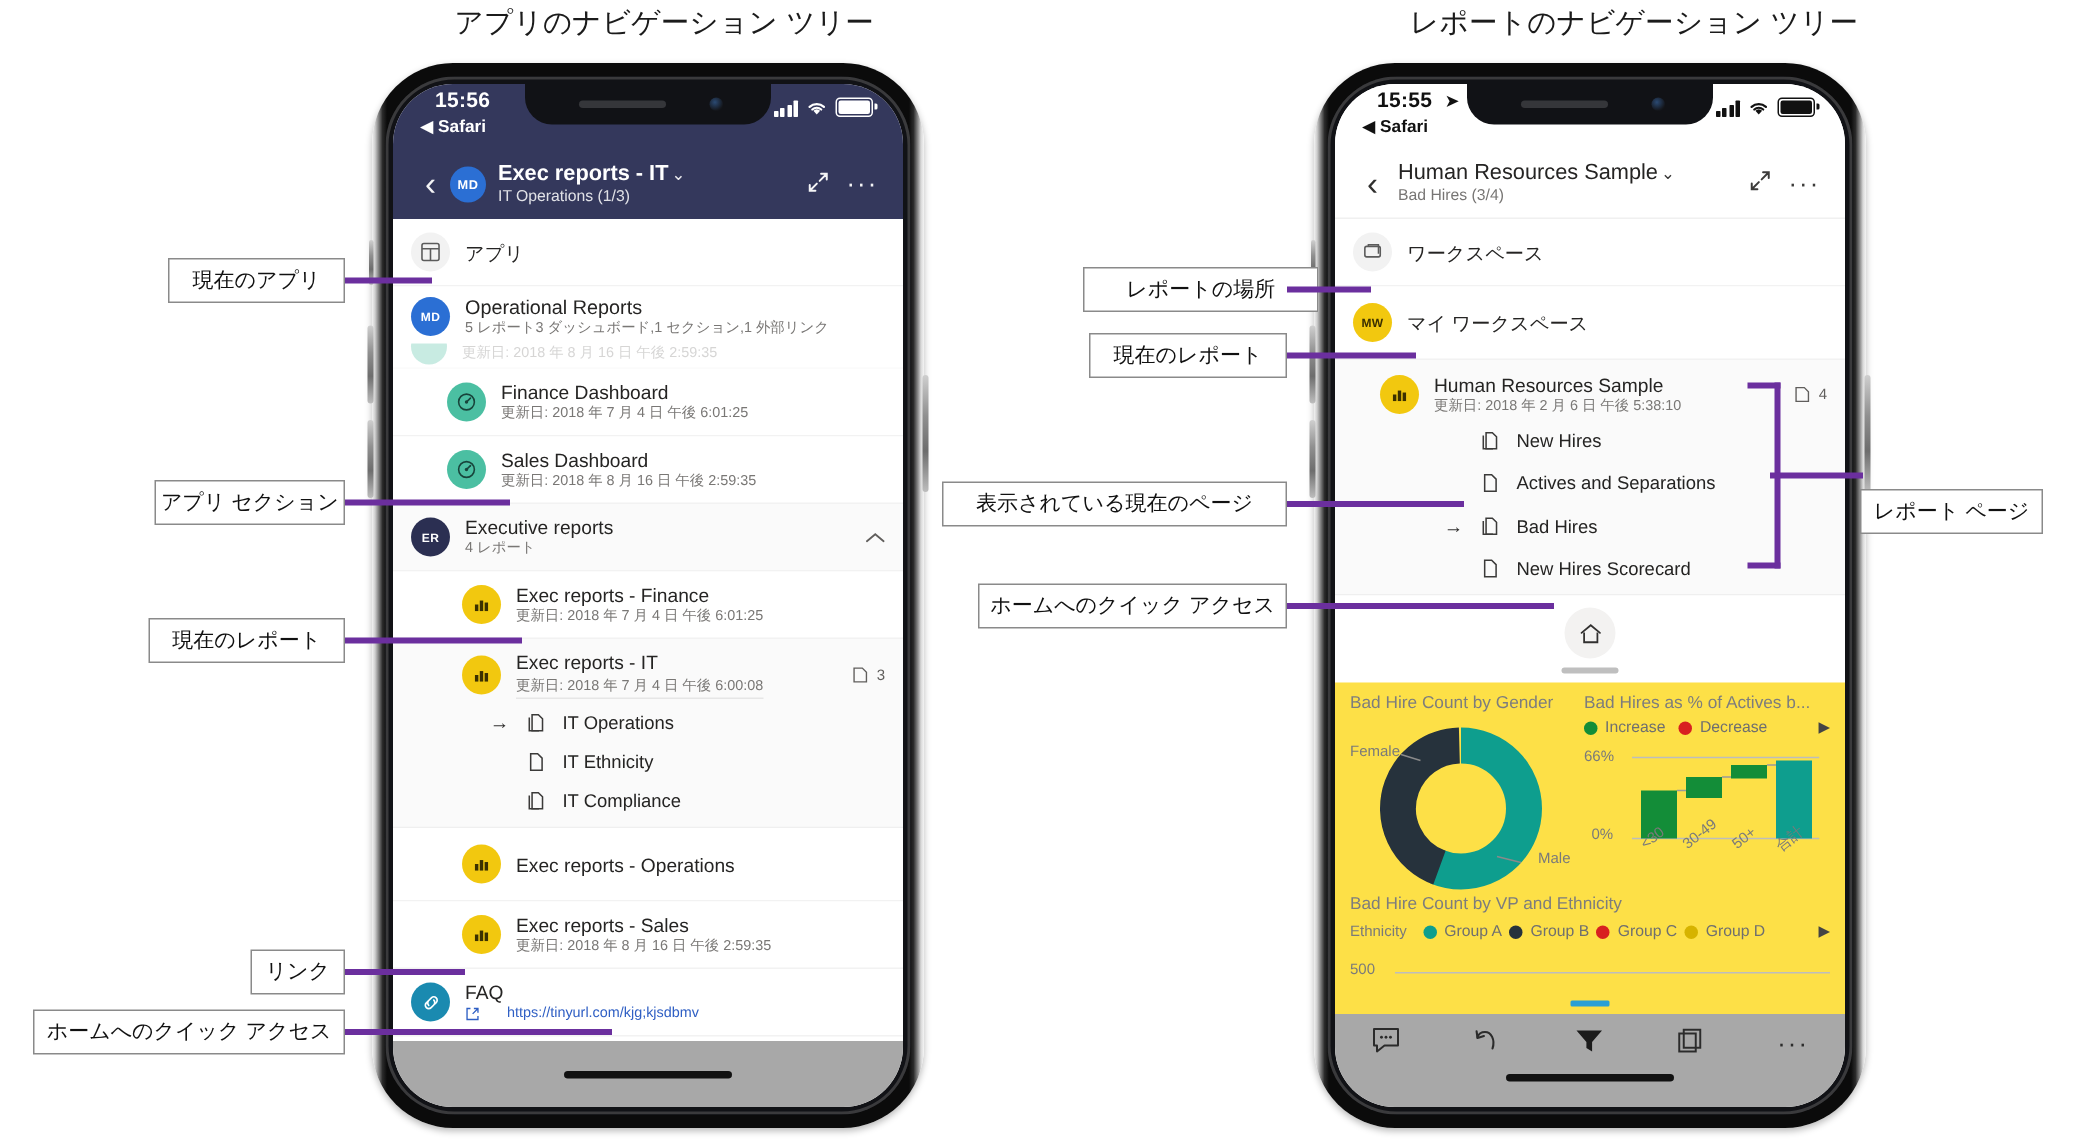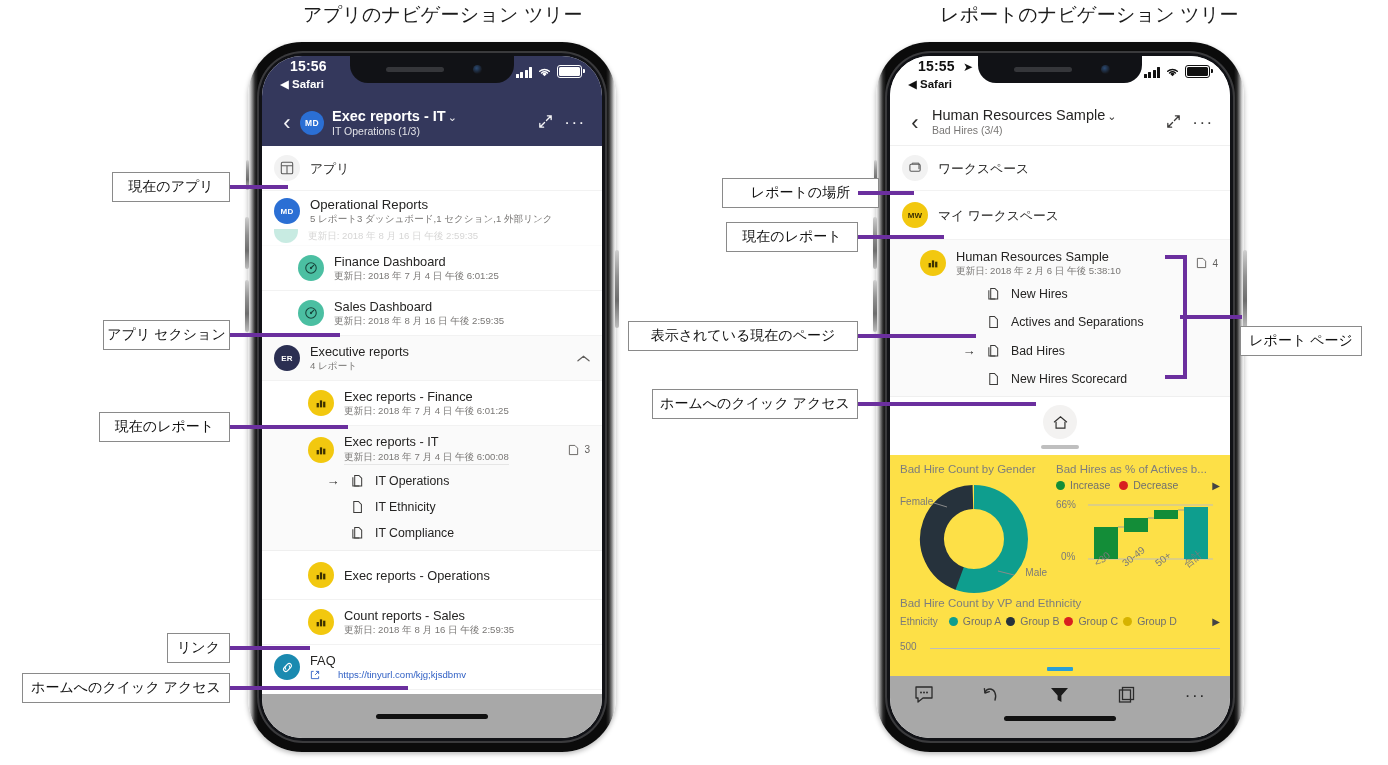--- a/index.html
+++ b/index.html
@@ -352,21 +352,21 @@
           <div class="ico" style="margin-left:34px;">
             <div class="circ" style="background:#f2c80f;">
               <svg width="14" height="14" viewBox="0 0 16 16">
                   <rect x="3" y="8" width="2.6" height="5" fill="#3b3000"></rect>
                   <rect x="6.7" y="5" width="2.6" height="8" fill="#3b3000"></rect>
                   <rect x="10.4" y="6.5" width="2.6" height="6.5" fill="#3b3000"></rect>
                 </svg>
             </div>
           </div>
           <div class="txt">
-            <div class="t-main">Count reports - Sales</div>
+            <div class="t-main">Exec reports - Sales</div>
             <div class="t-sub">更新日: 2018 年 8 月 16 日 午後 2:59:35</div>
           </div>
         </div>
 
         <div class="row">
           <div class="ico">
             <div class="circ" style="background:#1a8ab0;">
               <svg width="15" height="15" viewBox="0 0 16 16">
                   <path d="M6.2 9.8a2.4 2.4 0 0 1 0-3.4l1.9-1.9a2.4 2.4 0 0 1 3.4 3.4l-1 1" stroke="#fff" stroke-width="1.2" fill="none" stroke-linecap="round"></path>
                   <path d="M9.8 6.2a2.4 2.4 0 0 1 0 3.4l-1.9 1.9a2.4 2.4 0 0 1-3.4-3.4l1-1" stroke="#fff" stroke-width="1.2" fill="none" stroke-linecap="round"></path>

